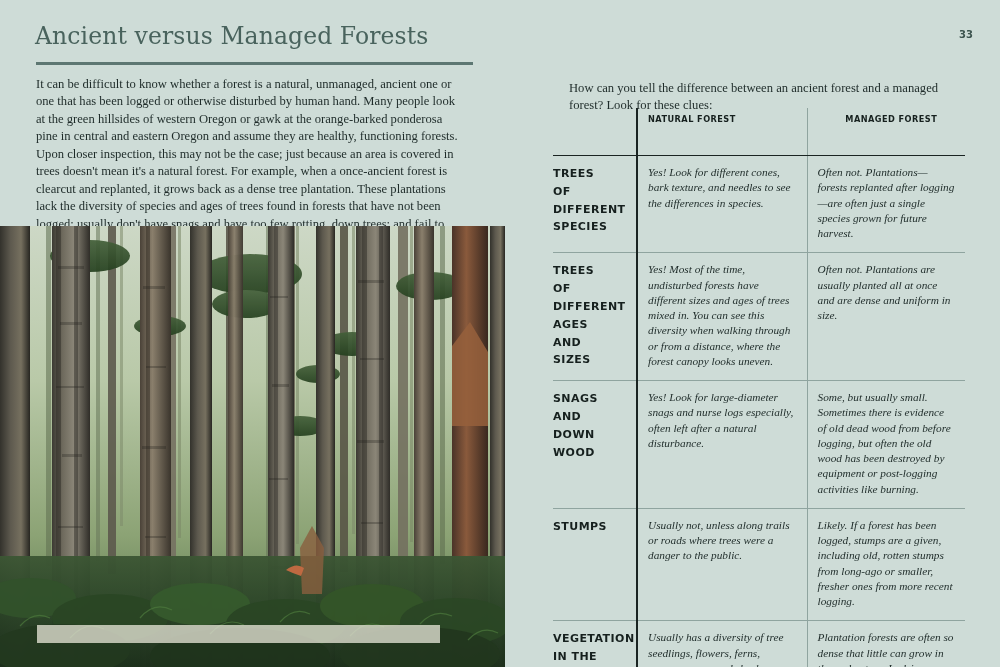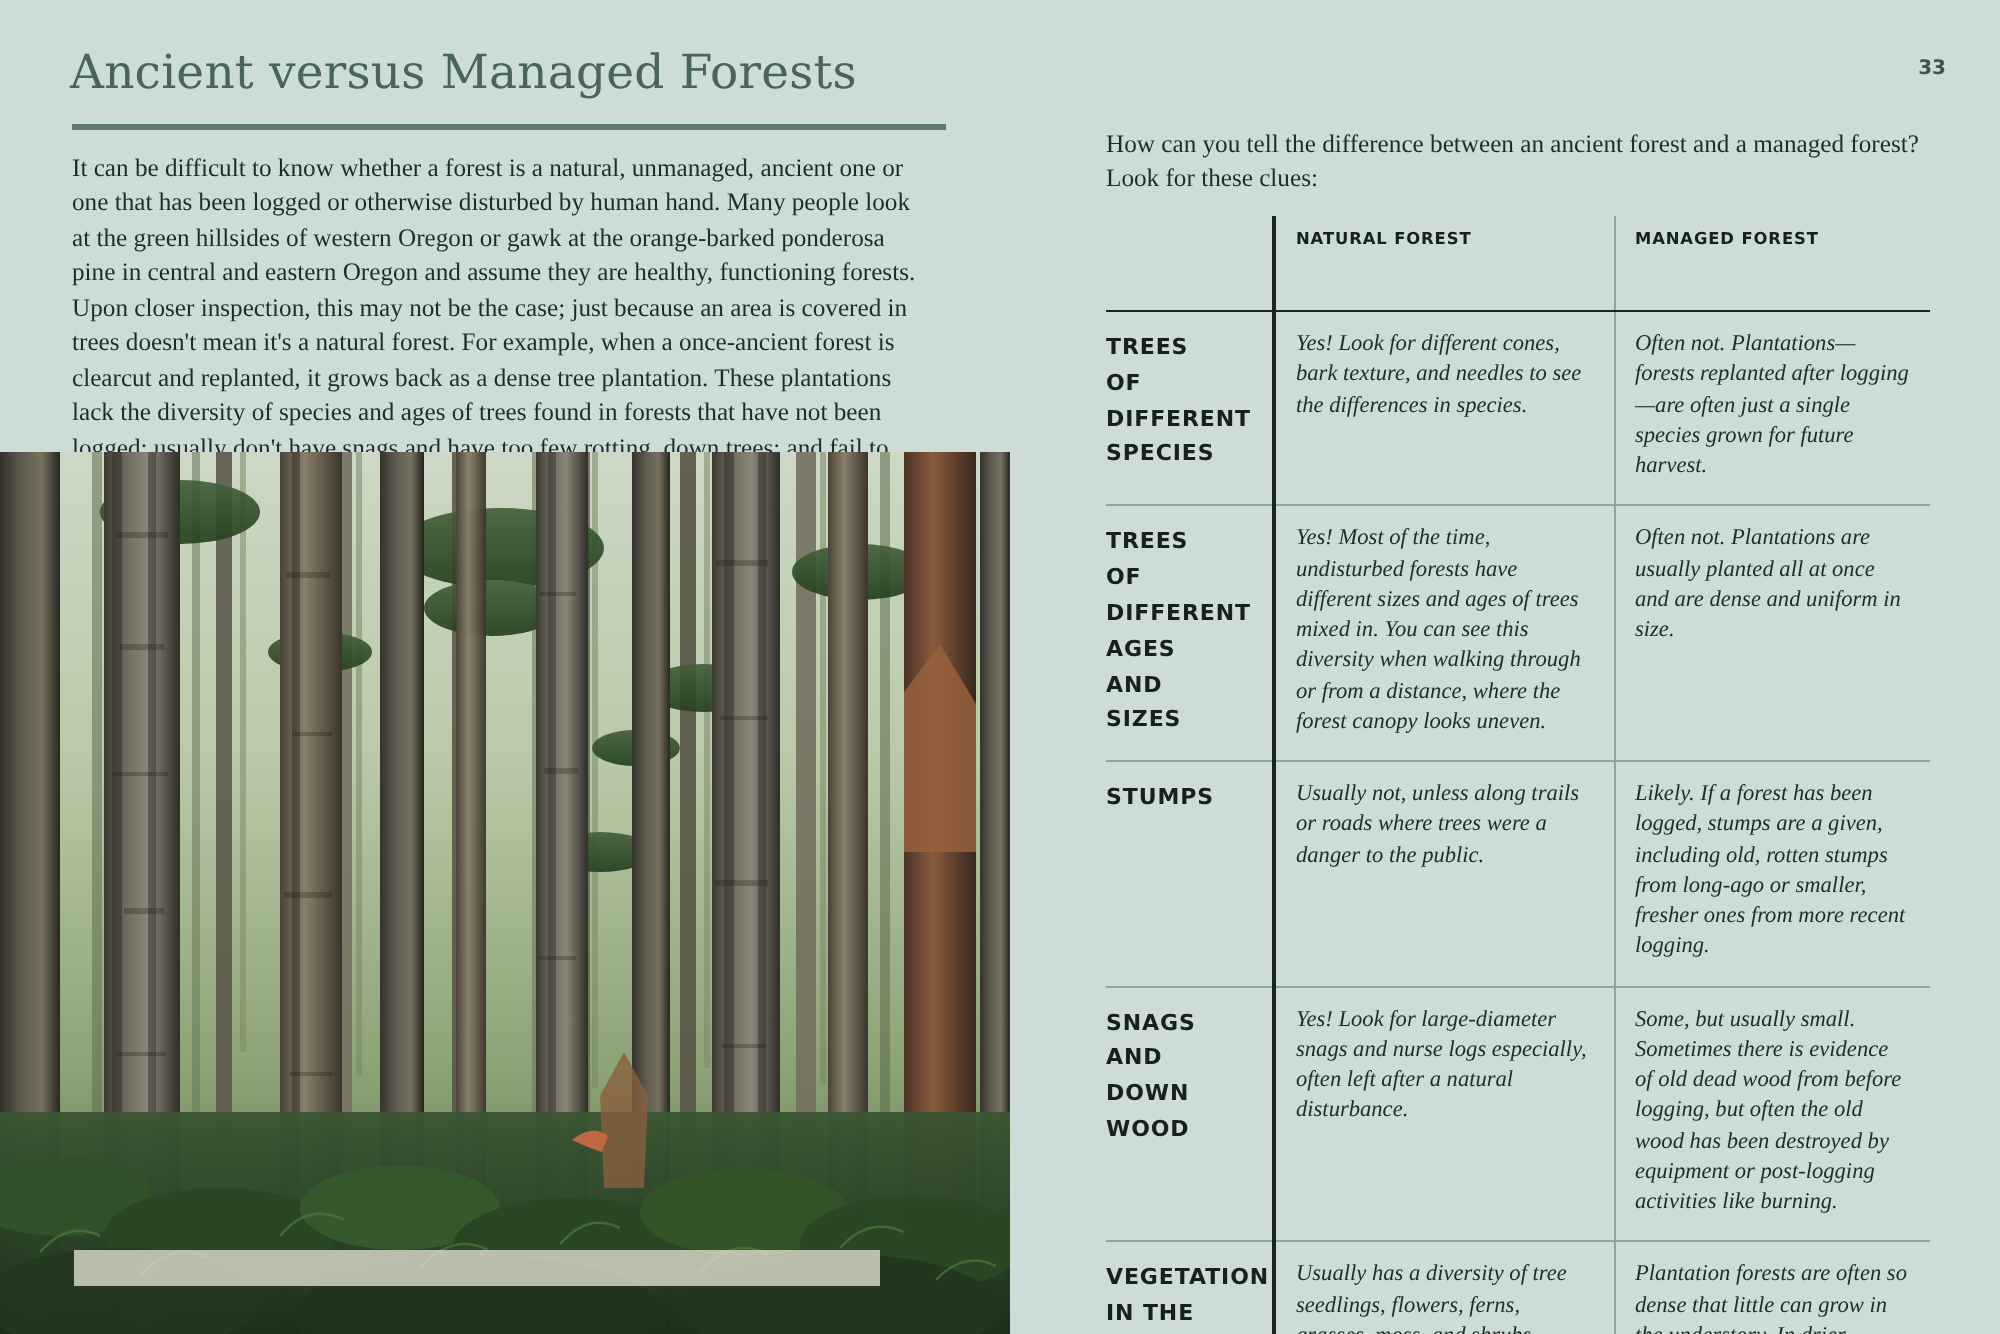--- a/index.html
+++ b/index.html
@@ -54,21 +54,21 @@
   .right-col{position:absolute;left:553px;top:0;width:412px;height:667px;}
   .folio{
     position:absolute;right:-8px;top:29px;
     font-family:"DejaVu Sans", sans-serif;
     font-size:10px;font-weight:700;color:#3d544f;
   }
   .intro{
     position:absolute;left:0;top:64px;width:412px;
     font-size:12.6px;line-height:1.38;color:#1e2b29;
   }
-  .intro p{margin:0;}
+  .intro p{margin:16px;}
 
   
   .clue-table{
     position:absolute;left:0;top:108px;width:412px;
     border-collapse:collapse;
     table-layout:fixed;
   }
   .clue-table col.c1{width:84px;}
   .clue-table col.c2{width:170px;}
   .clue-table col.c3{width:158px;}
@@ -81,21 +81,21 @@
   .clue-table thead th{
     padding:6px 0 7px 0;
     border-bottom:1.6px solid #1a2422;
     font-family:"DejaVu Sans", sans-serif;
     font-size:8.2px;font-weight:700;letter-spacing:.45px;
     color:#16201e;text-align:left;
     height:34px;
   }
   .clue-table thead th.h1{border-bottom:1.6px solid #1a2422;}
   .clue-table thead th.h2{padding-left:10px;margin-top:34px;}
-  .clue-table thead th.h3{padding-left:10px;}
+  .clue-table thead th.h3{padding-left:10px;text-align:center;}
 
   
   .sep-thick{
     border-left:2.2px solid #1a2422;
   }
   
   .sep-thin{
     border-left:0.9px solid #8fa49f;
   }
 
@@ -330,28 +330,28 @@
           <td class="rowlabel">TREES OF DIFFERENT SPECIES</td>
           <td class="cell sep-thick">Yes! Look for different cones, bark texture, and needles to see the differences in species.</td>
           <td class="cell sep-thin">Often not. Plantations—forests replanted after logging—are often just a single species grown for future harvest.</td>
         </tr>
         <tr>
           <td class="rowlabel">TREES OF DIFFERENT AGES AND SIZES</td>
           <td class="cell sep-thick">Yes! Most of the time, undisturbed forests have different sizes and ages of trees mixed in. You can see this diversity when walking through or from a distance, where the forest canopy looks uneven.</td>
           <td class="cell sep-thin">Often not. Plantations are usually planted all at once and are dense and uniform in size.</td>
         </tr>
         <tr>
+          <td class="rowlabel">SNAGS AND DOWN WOOD</td>
+          <td class="cell sep-thick">Yes! Look for large-diameter snags and nurse logs especially, often left after a natural disturbance.</td>
+          <td class="cell sep-thin">Some, but usually small. Sometimes there is evidence of old dead wood from before logging, but often the old wood has been destroyed by equipment or post-logging activities like burning.</td>
+        </tr>
+        <tr>
           <td class="rowlabel">STUMPS</td>
           <td class="cell sep-thick">Usually not, unless along trails or roads where trees were a danger to the public.</td>
           <td class="cell sep-thin">Likely. If a forest has been logged, stumps are a given, including old, rotten stumps from long-ago or smaller, fresher ones from more recent logging.</td>
-        </tr>
-        <tr>
-          <td class="rowlabel">SNAGS AND DOWN WOOD</td>
-          <td class="cell sep-thick">Yes! Look for large-diameter snags and nurse logs especially, often left after a natural disturbance.</td>
-          <td class="cell sep-thin">Some, but usually small. Sometimes there is evidence of old dead wood from before logging, but often the old wood has been destroyed by equipment or post-logging activities like burning.</td>
         </tr>
         <tr>
           <td class="rowlabel">VEGETATION IN THE UNDERSTORY AND FOREST FLOOR</td>
           <td class="cell sep-thick">Usually has a diversity of tree seedlings, flowers, ferns, grasses, moss, and shrubs unless there is a dense canopy. There are often small openings where these thrive.</td>
           <td class="cell sep-thin">Plantation forests are often so dense that little can grow in the understory. In drier forests, grazing can lead to a simplified understory with shorter grasses and shrubs.</td>
         </tr>
       </tbody>
     </table>
   </div>
 </div>

